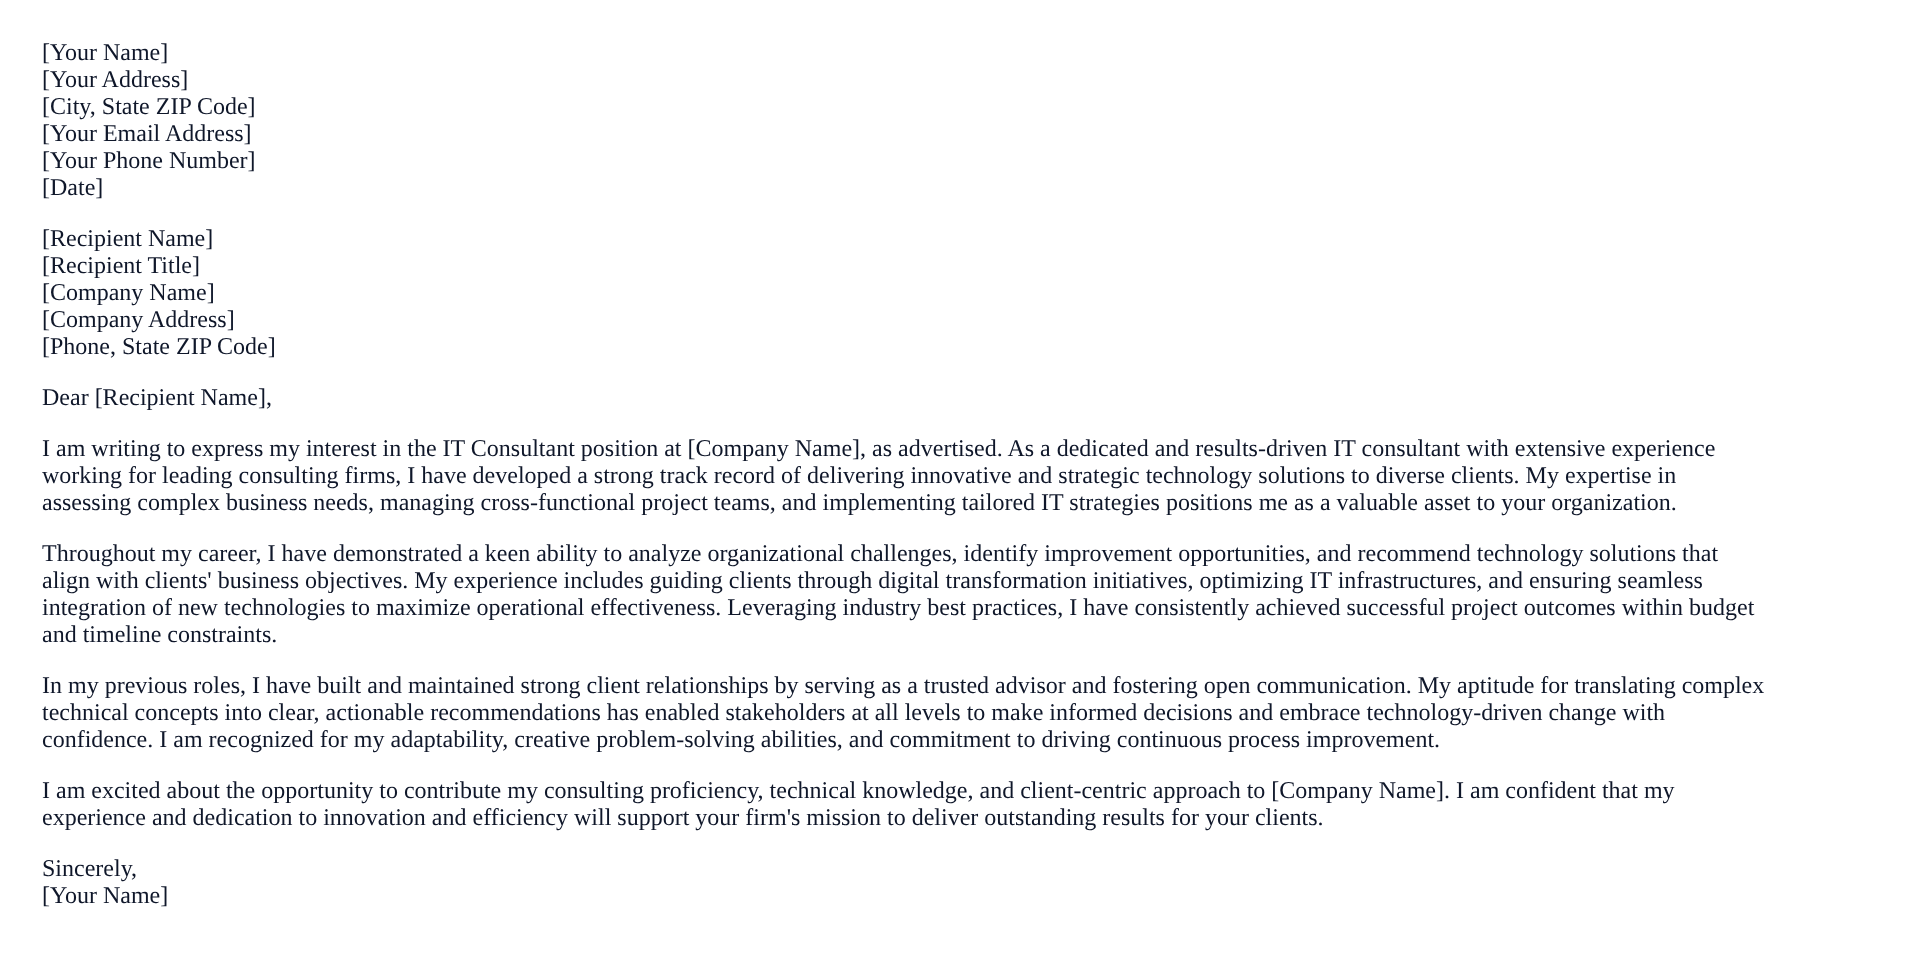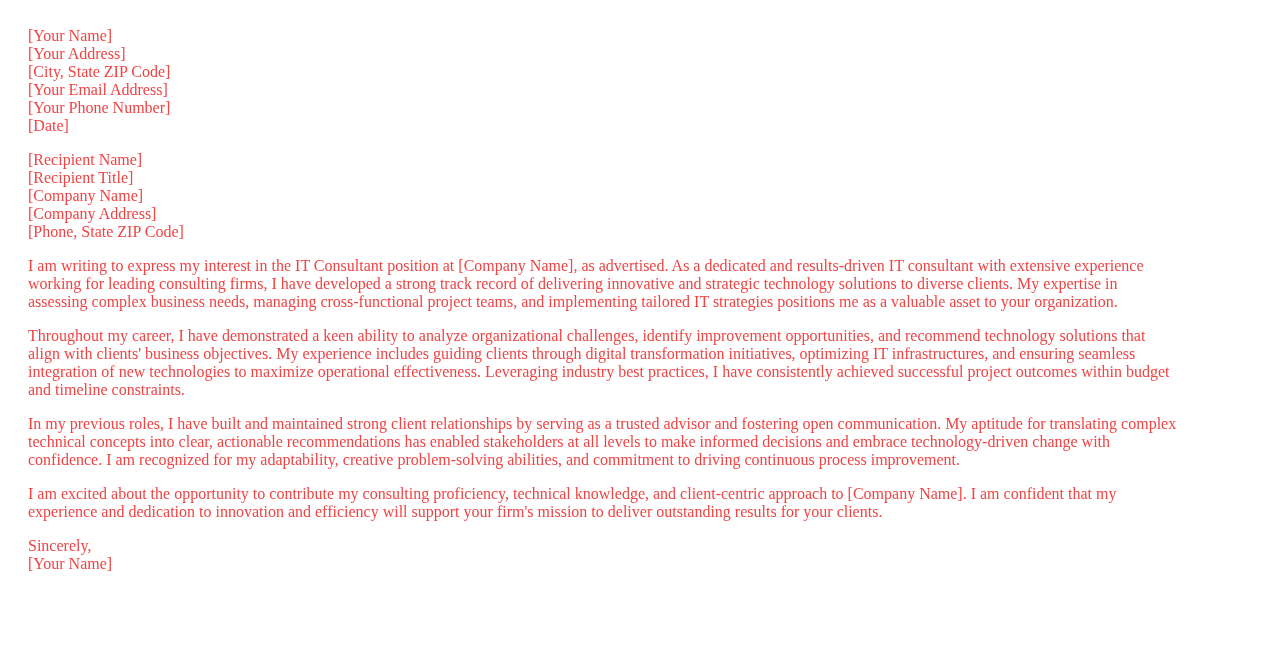--- a/index.html
+++ b/index.html
@@ -10,21 +10,21 @@
   }
   .letter {
     box-sizing: border-box;
     width: 1206px;
     min-height: 650px;
     padding: 27px 28px 12px 28px;
     font-family: "Liberation Serif", "DejaVu Serif", serif;
     font-size: 16px;
     line-height: normal;
     background: #ffffff;
-    color: #ef4444;
+    color: #0f172a;
   }
   .letter p {
     margin: 0 0 16px 0;
     white-space: pre-line; 
     max-width: 1222px;
   }
   .letter p:last-child {
     margin-bottom: 0;
   }
 </style>
@@ -38,20 +38,21 @@
 [Your Email Address]
 [Your Phone Number]
 [Date]</p>
 
   <p>[Recipient Name]
 [Recipient Title]
 [Company Name]
 [Company Address]
 [Phone, State ZIP Code]</p>
 
+  <p>Dear [Recipient Name],</p>
 
   <p>I am writing to express my interest in the IT Consultant position at [Company Name], as advertised. As a dedicated and results-driven IT consultant with extensive experience working for leading consulting firms, I have developed a strong track record of delivering innovative and strategic technology solutions to diverse clients. My expertise in assessing complex business needs, managing cross-functional project teams, and implementing tailored IT strategies positions me as a valuable asset to your organization.</p>
 
   <p>Throughout my career, I have demonstrated a keen ability to analyze organizational challenges, identify improvement opportunities, and recommend technology solutions that align with clients' business objectives. My experience includes guiding clients through digital transformation initiatives, optimizing IT infrastructures, and ensuring seamless integration of new technologies to maximize operational effectiveness. Leveraging industry best practices, I have consistently achieved successful project outcomes within budget and timeline constraints.</p>
 
   <p>In my previous roles, I have built and maintained strong client relationships by serving as a trusted advisor and fostering open communication. My aptitude for translating complex technical concepts into clear, actionable recommendations has enabled stakeholders at all levels to make informed decisions and embrace technology-driven change with confidence. I am recognized for my adaptability, creative problem-solving abilities, and commitment to driving continuous process improvement.</p>
 
   <p>I am excited about the opportunity to contribute my consulting proficiency, technical knowledge, and client-centric approach to [Company Name]. I am confident that my experience and dedication to innovation and efficiency will support your firm's mission to deliver outstanding results for your clients.</p>
 
 

